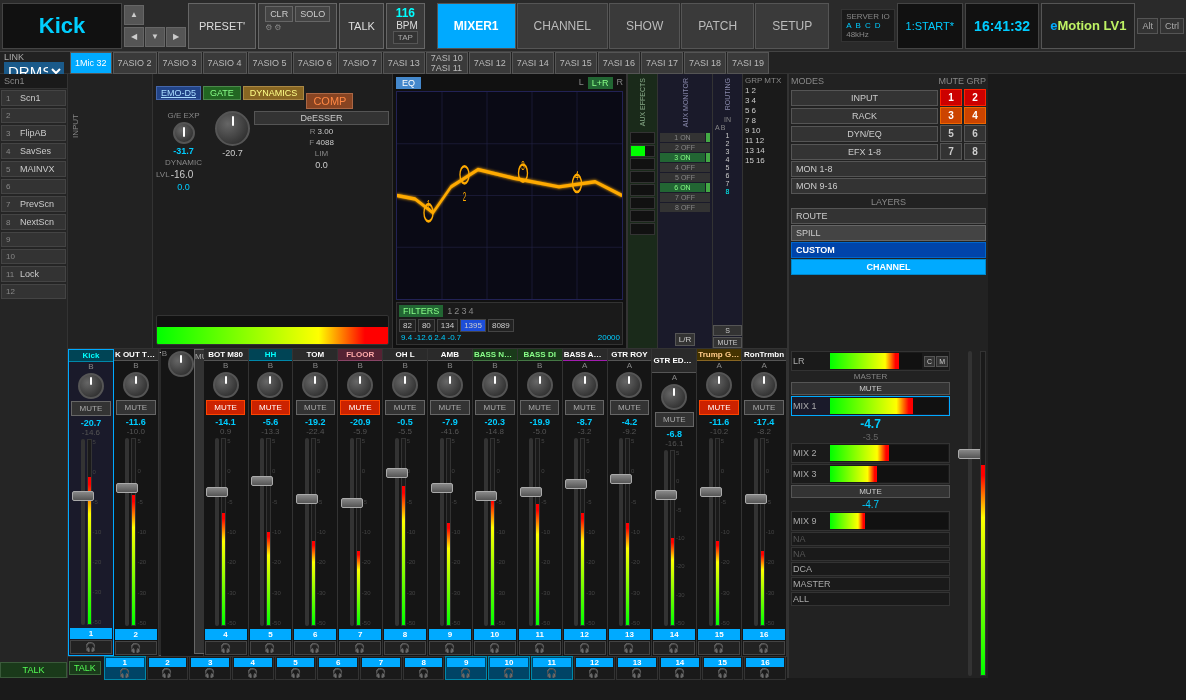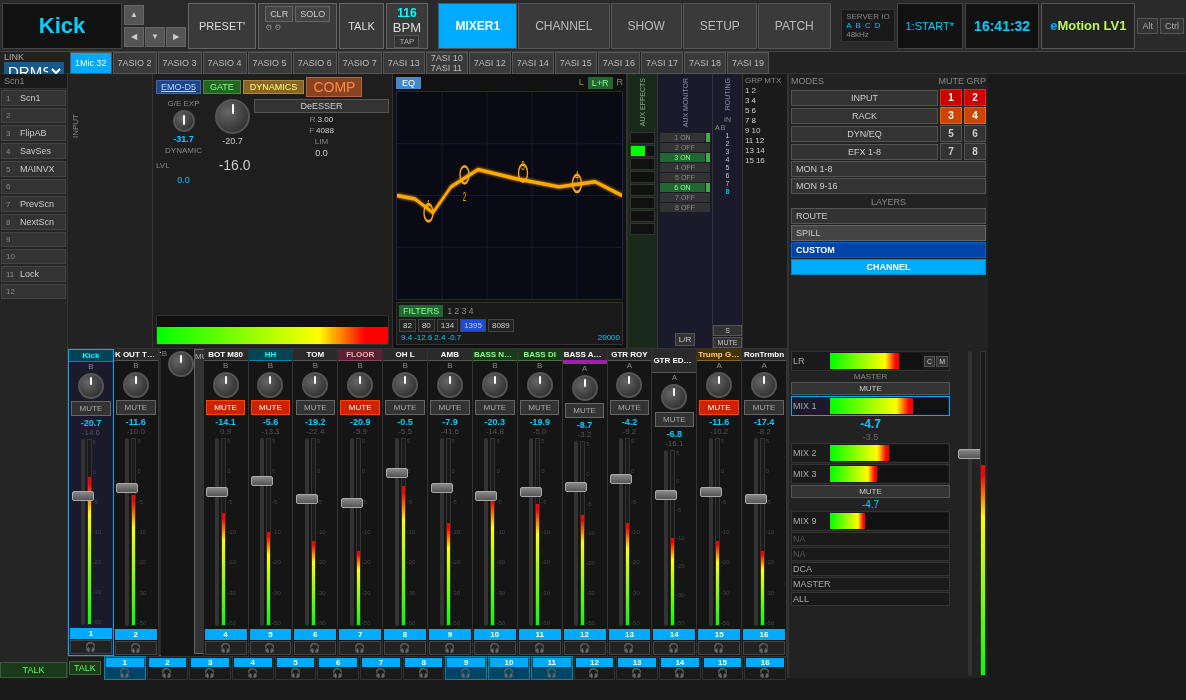--- a/index.html
+++ b/index.html
@@ -312,33 +312,33 @@
         <button style="background:#444;border:1px solid #666;color:#ccc;font-size:9px;padding:2px 4px;cursor:pointer;">SOLO</button>
       </div>
       <div style="display:flex;gap:2px;margin-top:1px;">
         <span style="font-size:8px;color:#888;">⚙</span>
         <span style="font-size:8px;color:#888;">⚙</span>
       </div>
     </div>
     <button class="talk-btn">TALK</button>
     <div class="bpm-btn">
       <div style="color:#0ff;font-size:12px;font-weight:bold;">116</div>
-      <div style="display:flex;gap:2px;font-size:13px;">
+      <div style="display:flex;gap:2px;font-size:10px;justify-content:flex-end;">
         <span>BPM</span>
       </div>
       <button style="background:#333;border:1px solid #555;color:#aaa;font-size:8px;padding:1px 4px;cursor:pointer;">TAP</button>
     </div>
   </div>
 
   <div class="nav-tabs">
     <button class="nav-tab active">MIXER1</button>
     <button class="nav-tab">CHANNEL</button>
     <button class="nav-tab">SHOW</button>
+    <button class="nav-tab">PATCH</button>
     <button class="nav-tab">SETUP</button>
-    <button class="nav-tab">PATCH</button>
   </div>
 
   <div style="display:flex;gap:2px;align-items:center;">
     <div class="server-io">
       <div style="color:#888;font-size:8px;">SERVER IO</div>
       <div style="display:flex;gap:4px;font-size:8px;color:#0cf;">
         <span>A</span>
         <span>B</span>
         <span>C</span>
         <span>D</span>
@@ -448,34 +448,34 @@
 
       <div style="width:85px;background:#222;border-right:1px solid #333;display:flex;flex-direction:column;align-items:center;padding:3px;gap:2px;position:relative;">
         <div style="color:#888;font-size:8px;writing-mode:vertical-rl;transform:rotate(180deg);position:absolute;left:3px;top:40px;">INPUT</div>
       </div>
 
       <div style="width:240px;background:#1e1e1e;border-right:1px solid #333;display:flex;flex-direction:column;padding:3px;gap:2px;">
         <div style="display:flex;gap:2px;align-items:center;">
           <div class="emo-d5">EMO-D5</div>
           <div style="background:#226622;border:1px solid #4a884a;color:#8f8;font-size:9px;padding:1px 6px;cursor:pointer;">GATE</div>
           <div style="background:#886622;border:1px solid #aa8844;color:#ff8;font-size:9px;padding:1px 6px;cursor:pointer;">DYNAMICS</div>
-          <div style="background:#884422;border:1px solid #aa6644;color:#f84;font-size:14px;padding:1px 6px;cursor:pointer;">COMP</div>
+          <div style="background:#884422;border:1px solid #aa6644;color:#f84;font-size:11px;padding:1px 6px;cursor:pointer;margin-top:16px;">COMP</div>
         </div>
         <div style="display:flex;gap:4px;">
 
           <div style="display:flex;flex-direction:column;align-items:center;gap:2px;width:55px;">
             <div style="font-size:8px;color:#888;">G/E EXP</div>
             <div style="display:flex;gap:2px;">
               <div class="knob" style="width:22px;height:22px;"></div>
             </div>
             <div style="color:#0cf;font-size:9px;font-weight:bold;">-31.7</div>
             <div style="color:#888;font-size:8px;">DYNAMIC</div>
             <div style="display:flex;gap:1px;align-items:center;width:100%;">
               <div style="font-size:8px;color:#888;">LVL</div>
-              <div style="color:#ccc;font-size:14px;margin-left:48px;">-16.0</div>
+              <div style="color:#ccc;font-size:10px;">-16.0</div>
             </div>
             <div style="font-size:9px;color:#0cf;">0.0</div>
           </div>
 
           <div style="display:flex;flex-direction:column;align-items:center;gap:2px;">
             <div class="knob" style="width:35px;height:35px;"></div>
             <div style="color:#ccc;font-size:9px;">-20.7</div>
           </div>
 
           <div style="display:flex;flex-direction:column;align-items:center;gap:2px;flex:1;">
@@ -1281,21 +1281,21 @@
         11
       </div>
       <div style="background:#222;border:1px solid #444;color:#888;font-size:9px;padding:1px 2px;text-align:center;cursor:pointer;">
         🎧
       </div>
     </div>
   </div>
           <div style="display: flex; flex-direction: column; align-items: center; border-right: 1px solid rgb(51, 51, 51); flex: 1 1 0%; background: rgb(21, 21, 21); position: relative; min-width: 0px;">
     <div style="font-size:8px;font-weight:bold;text-align:center;padding:1px 1px;width:100%;
       overflow:hidden;white-space:nowrap;text-overflow:ellipsis;
-      background:#2a2a2a;border-bottom:4px solid #a21caf;color:#fff;cursor:pointer;">
+      background:#2a2a2a;border-bottom:1px solid #a21caf;color:#fff;cursor:pointer;">
       BASS AMP
     </div>
     <div style="font-size:8px;color:#888;text-align:center;padding:0 1px;">
       A
     </div>
     <div style="display:flex;justify-content:center;padding:2px 0;">
       <div style="width:26px;height:26px;background:radial-gradient(circle at 35% 35%,#666,#222);
         border-radius:50%;border:2px solid #555;display:flex;align-items:center;justify-content:center;
         cursor:pointer;position:relative;">
         <div style="width:2px;height:8px;background:#fff;position:absolute;top:2px;left:50%;transform:translateX(-50%);border-radius:1px;"></div>

